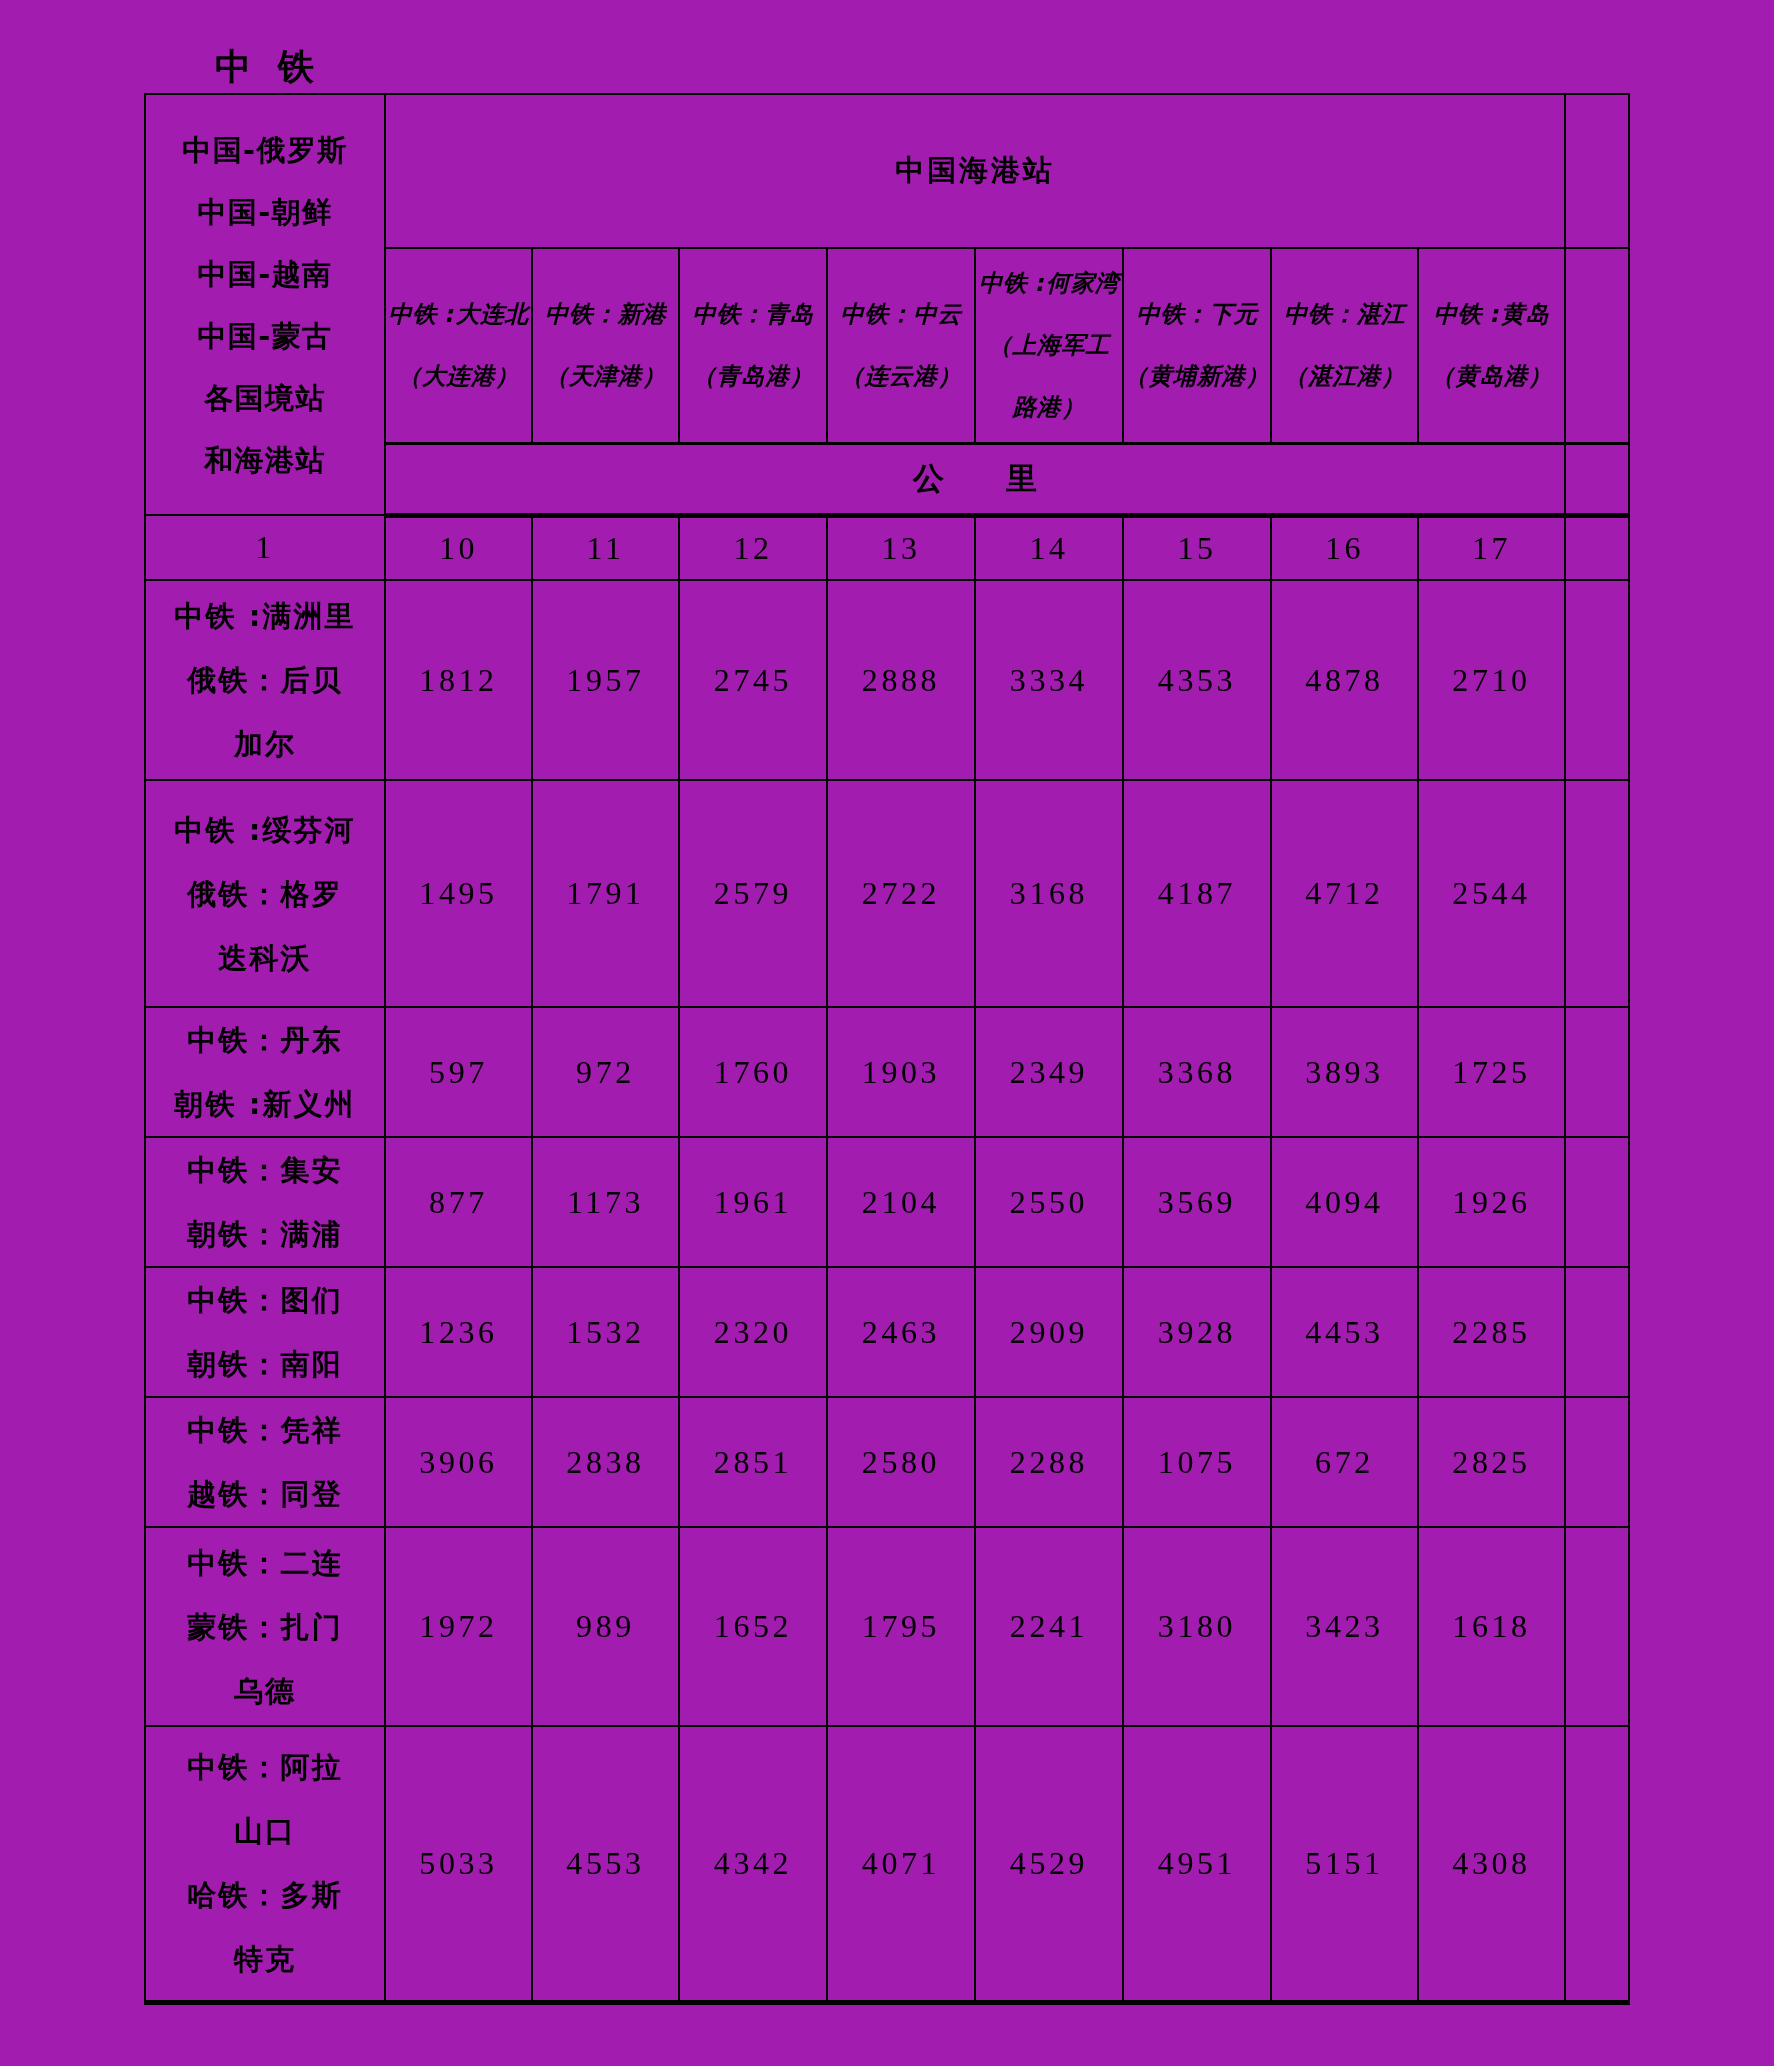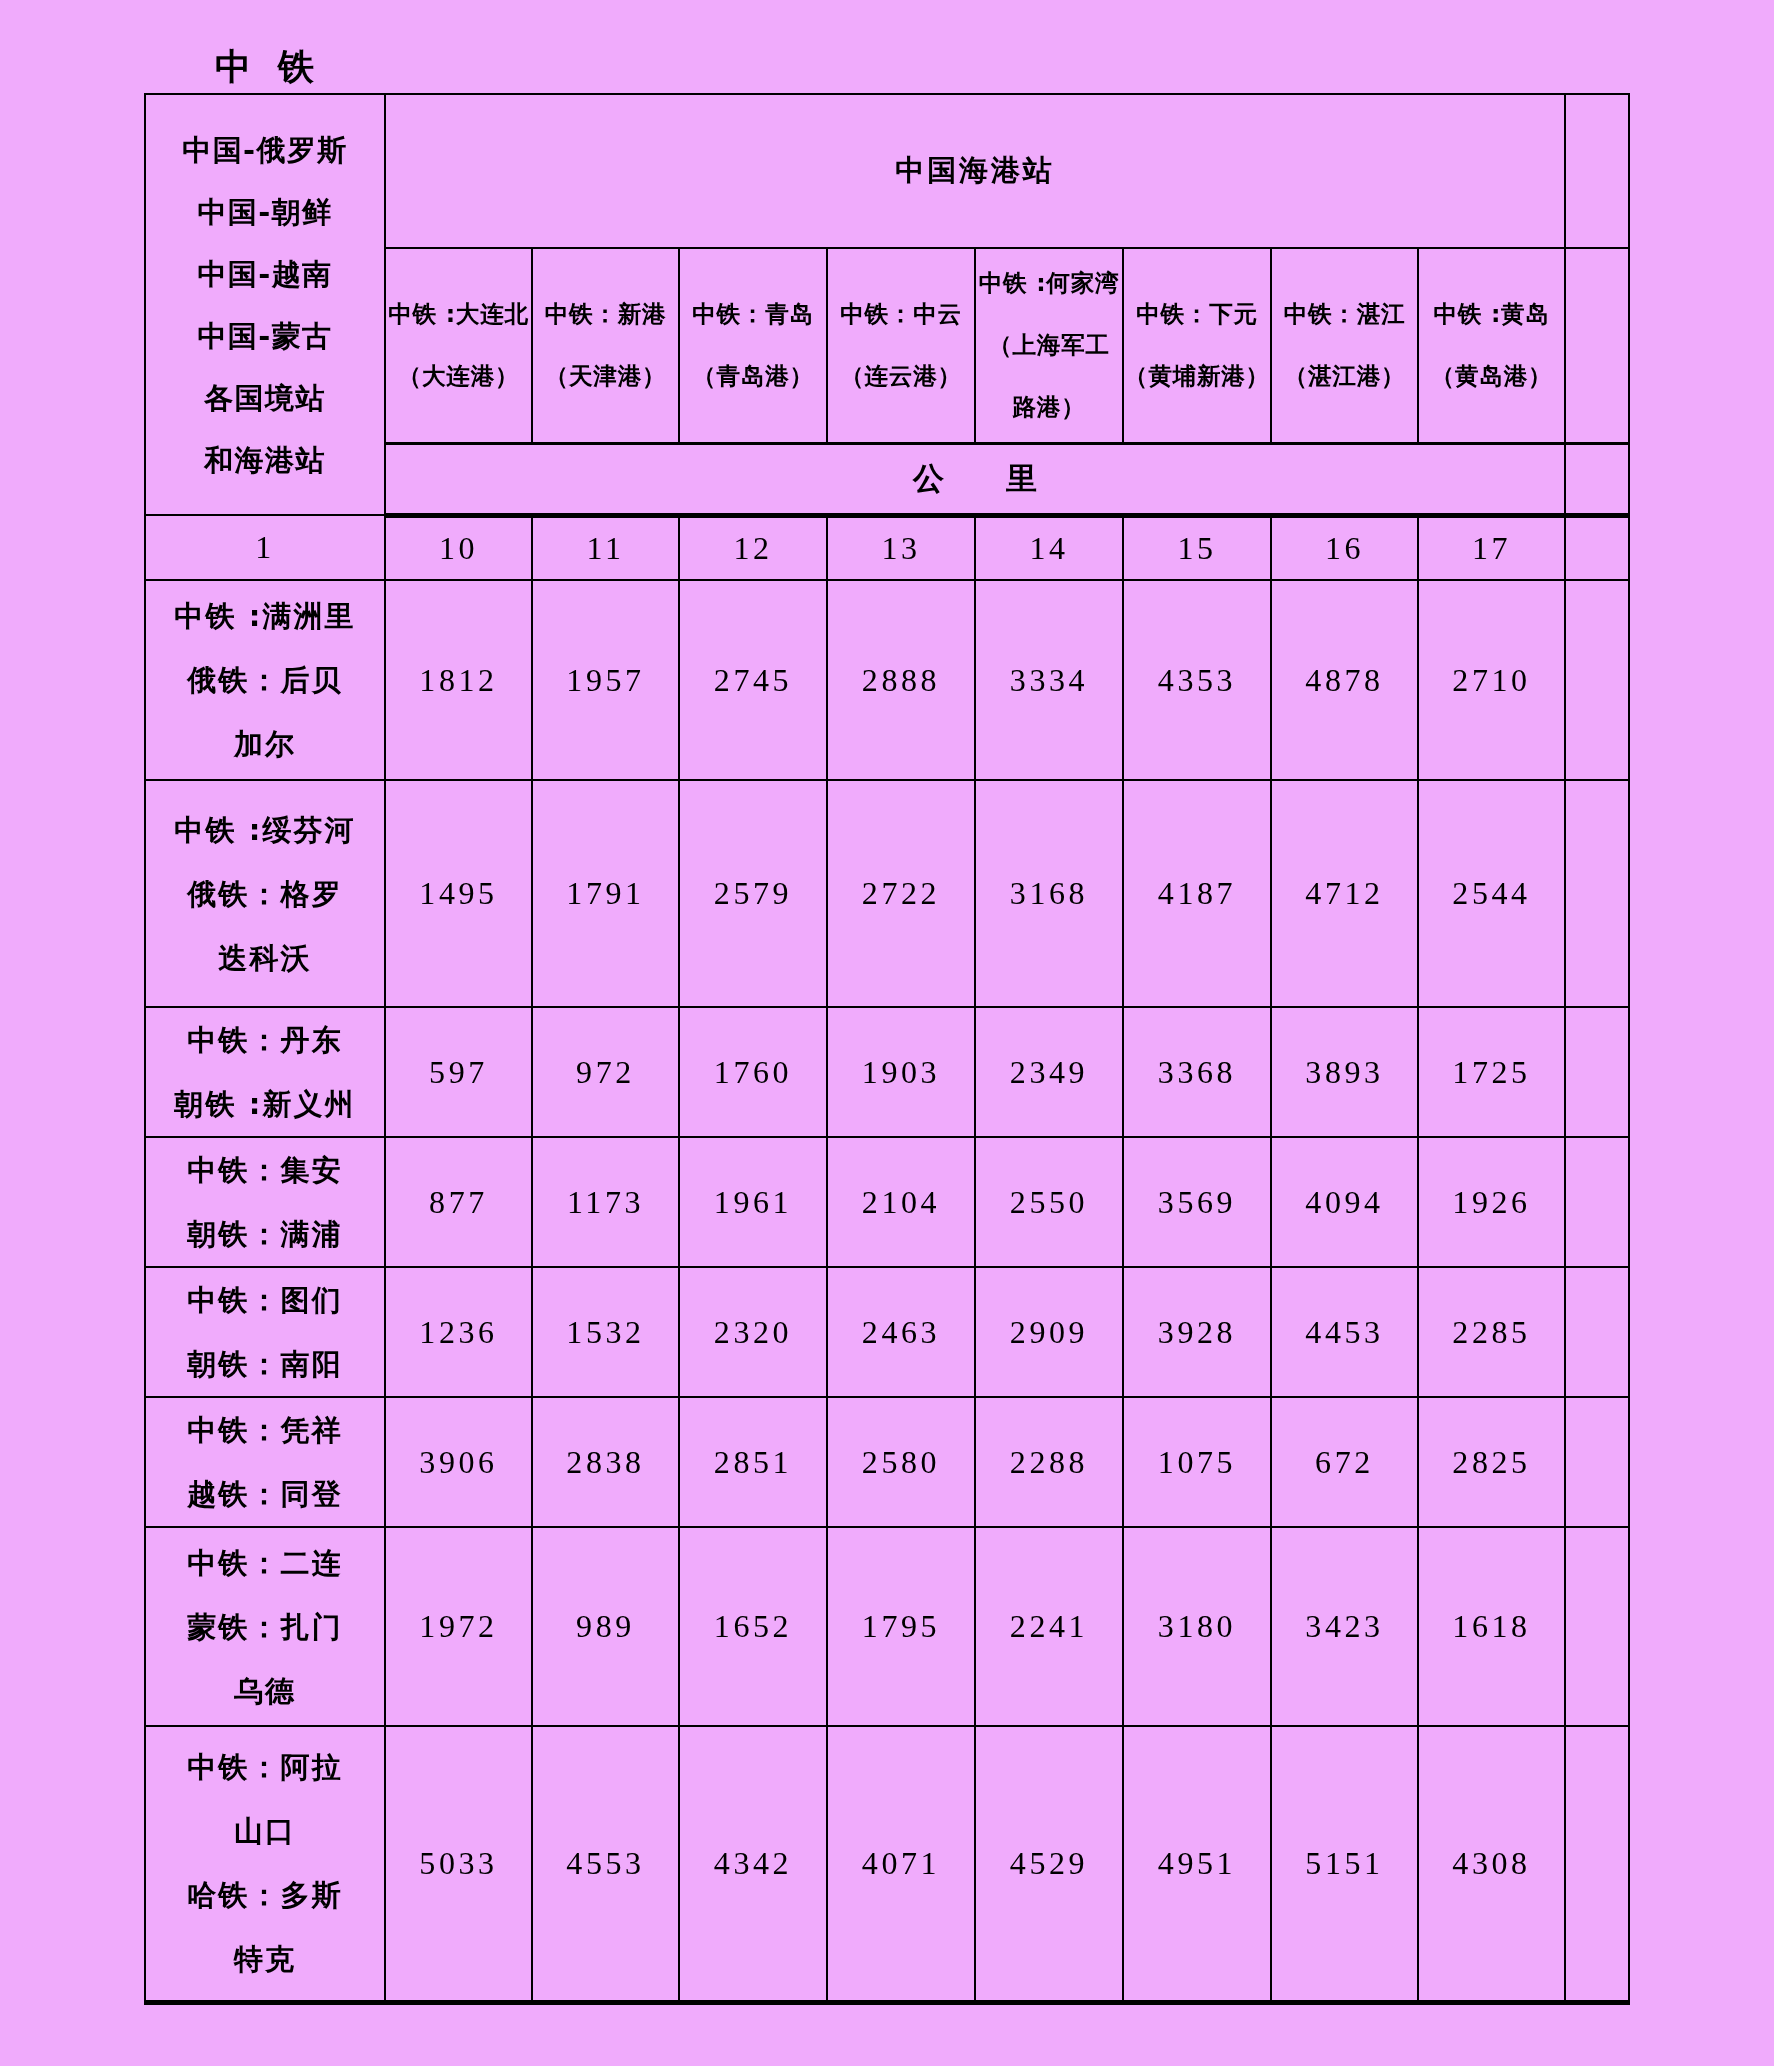--- a/index.html
+++ b/index.html
@@ -10,21 +10,21 @@
   body {
     width: 1775px;
     height: 2066px;
     position: relative;
     font-family: "DejaVu Sans", "Liberation Sans", sans-serif;
     color: #000;
   }
   .page {
     position: absolute;
     inset: 0;
-    background: #f0abfc;
+    background: #a21caf;
   }
   .doc-title {
     position: absolute;
     left: 215px;
     top: 43px;
     font-size: 36px;
     font-weight: bold;
     letter-spacing: 7.2px;
     white-space: nowrap;
   }
@@ -59,20 +59,21 @@
   td.seaport-head {
     font-size: 29px;
     font-weight: bold;
     letter-spacing: 2.9px;
   }
   td.port {
     font-size: 23.6px;
     font-weight: bold;
     line-height: 62px;
     letter-spacing: 0.7px;
+    font-style: italic;
   }
   td.km-head {
     font-size: 31px;
     font-weight: bold;
   }
   td.colnum, td.val {
     font-family: "Liberation Serif", "DejaVu Serif", serif;
     font-size: 32px;
     letter-spacing: 3.6px;
   }

